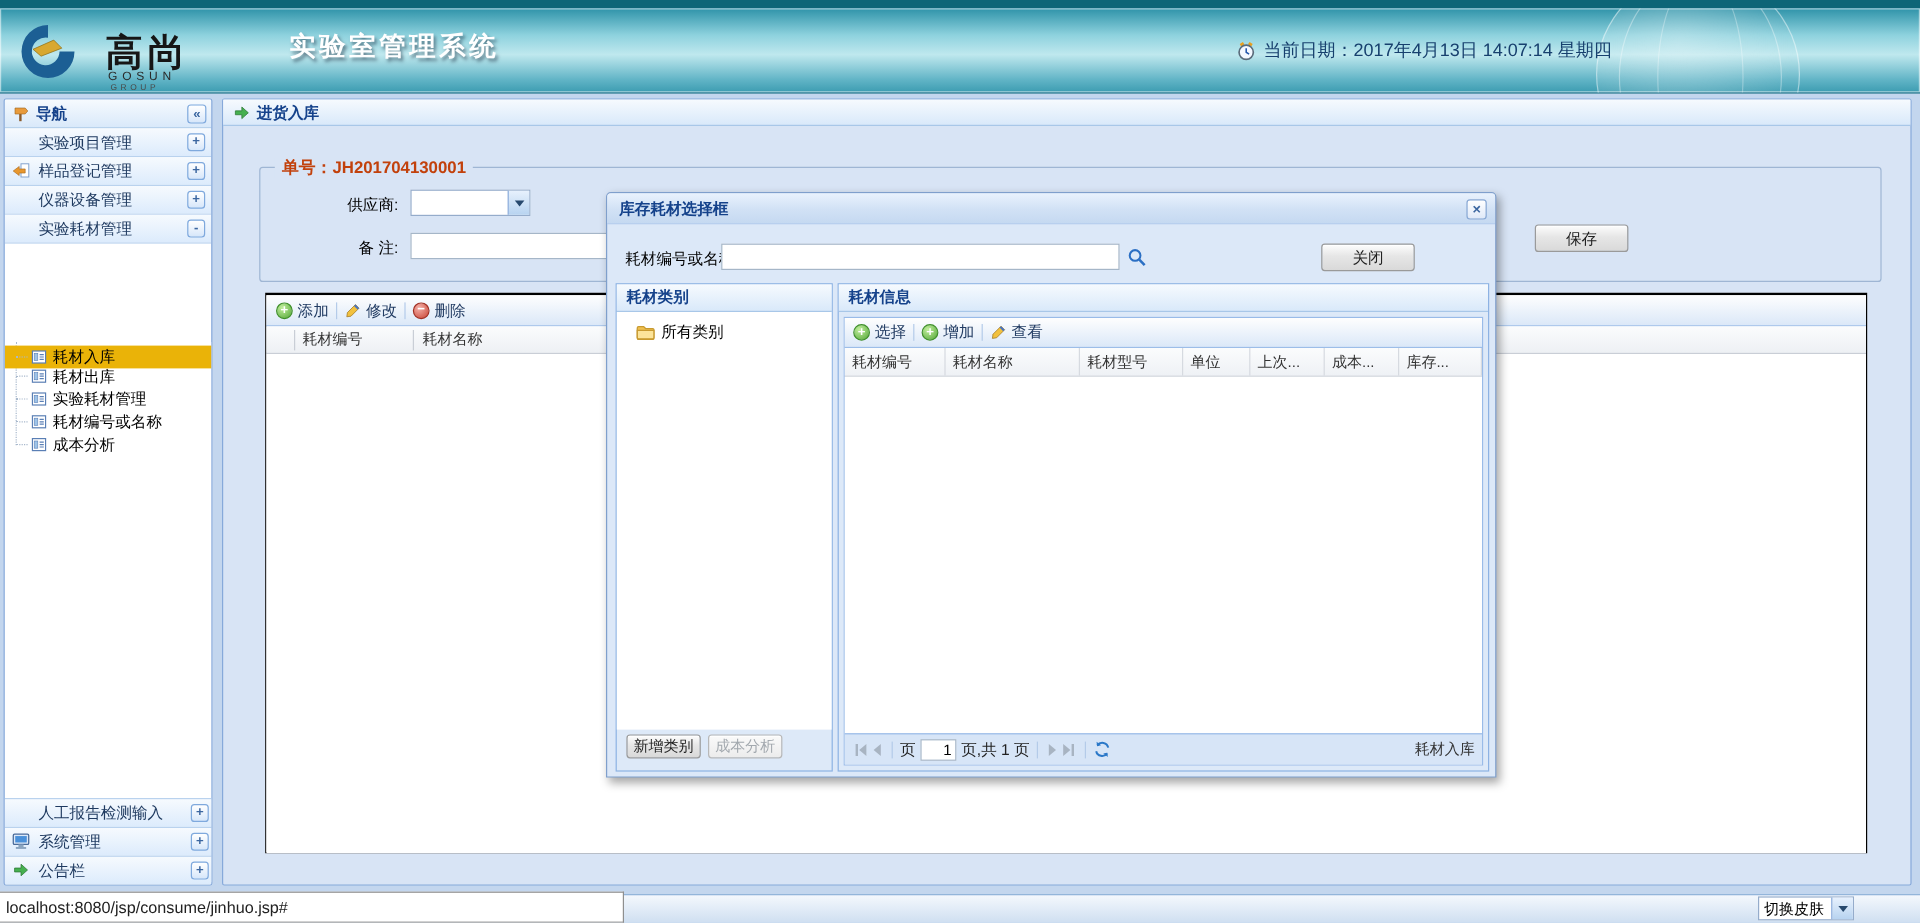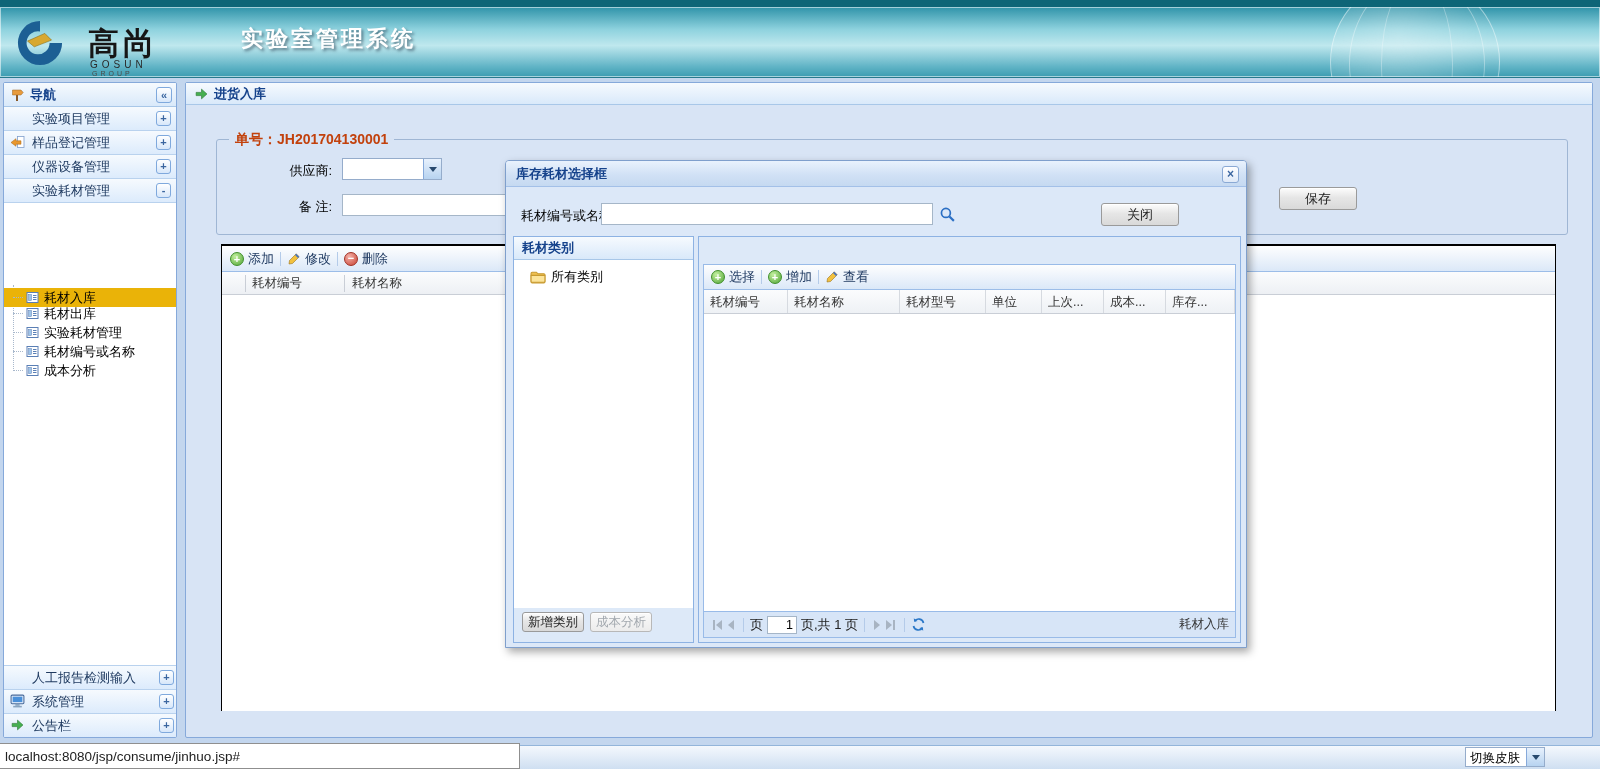--- a/index.html
+++ b/index.html
@@ -138,20 +138,28 @@
 <div class="header">
   <div class="globe"></div>
   <svg class="logo-mark" viewBox="0 0 50 50">
     <path d="M25 2 A23 23 0 1 0 48 25 L35 25 A12 12 0 1 1 25 13 Z" fill="#1c5f94"></path>
     <path d="M12 23 L30 15 L37 22 L19 29 Z" fill="#d8a830" stroke="#8a6a10" stroke-width="0.6"></path>
   </svg>
   <div class="logo-cn">高尚</div>
   <div class="logo-en">GOSUN</div>
   <div class="logo-en2">GROUP</div>
   <div class="app-title">实验室管理系统</div>
+  <div class="date-wrap">
+    <svg width="17" height="17" viewBox="0 0 16 16">
+      <path d="M3.5 3.5 L6 1.8 M12.5 3.5 L10 1.8" stroke="#e8a020" stroke-width="2.2"></path>
+      <circle cx="8" cy="9" r="5.6" fill="#f4f8ff" stroke="#5a6b7a" stroke-width="1.3"></circle>
+      <path d="M8 5.8 v3.2 l2.3 1.4" stroke="#2255aa" stroke-width="1.2" fill="none"></path>
+    </svg>
+    <span class="date-text">当前日期：2017年4月13日 14:07:14 星期四</span>
+  </div>
 </div>
 
 <div class="sidebar">
   <div class="panel-hd sb-hd">
     <svg width="14" height="14" viewBox="0 0 14 14">
       <rect x="6" y="2" width="2" height="11" fill="#8a5a2a"></rect>
       <path d="M2.5 2 L11 2 L13.2 4.5 L11 7 L2.5 7 Z" fill="#e89b3c" stroke="#9a6420" stroke-width="0.5"></path>
     </svg>
     <span class="lbl">导航</span>
     <div class="sq-btn" style="width:16px;height:16px;line-height:14px;">«</div>
@@ -341,20 +349,23 @@
         <span>所有类别</span>
       </div>
     </div>
     <div class="cat-foot">
       <div class="gray-btn" style="left:8px;">新增类别</div>
       <div class="gray-btn disabled" style="left:76px;">成本分析</div>
     </div>
   </div>
 
   <div class="subpanel infopanel">
+    <div class="panel-hd">
+      <span>耗材信息</span>
+    </div>
     <div class="grid">
       <div class="grid-tbar">
         <div class="tbar-item">
           <span class="icon-plus">+</span>
           <span>选择</span>
         </div>
         <div class="tb-sep"></div>
         <div class="tbar-item">
           <span class="icon-plus">+</span>
           <span>增加</span>

